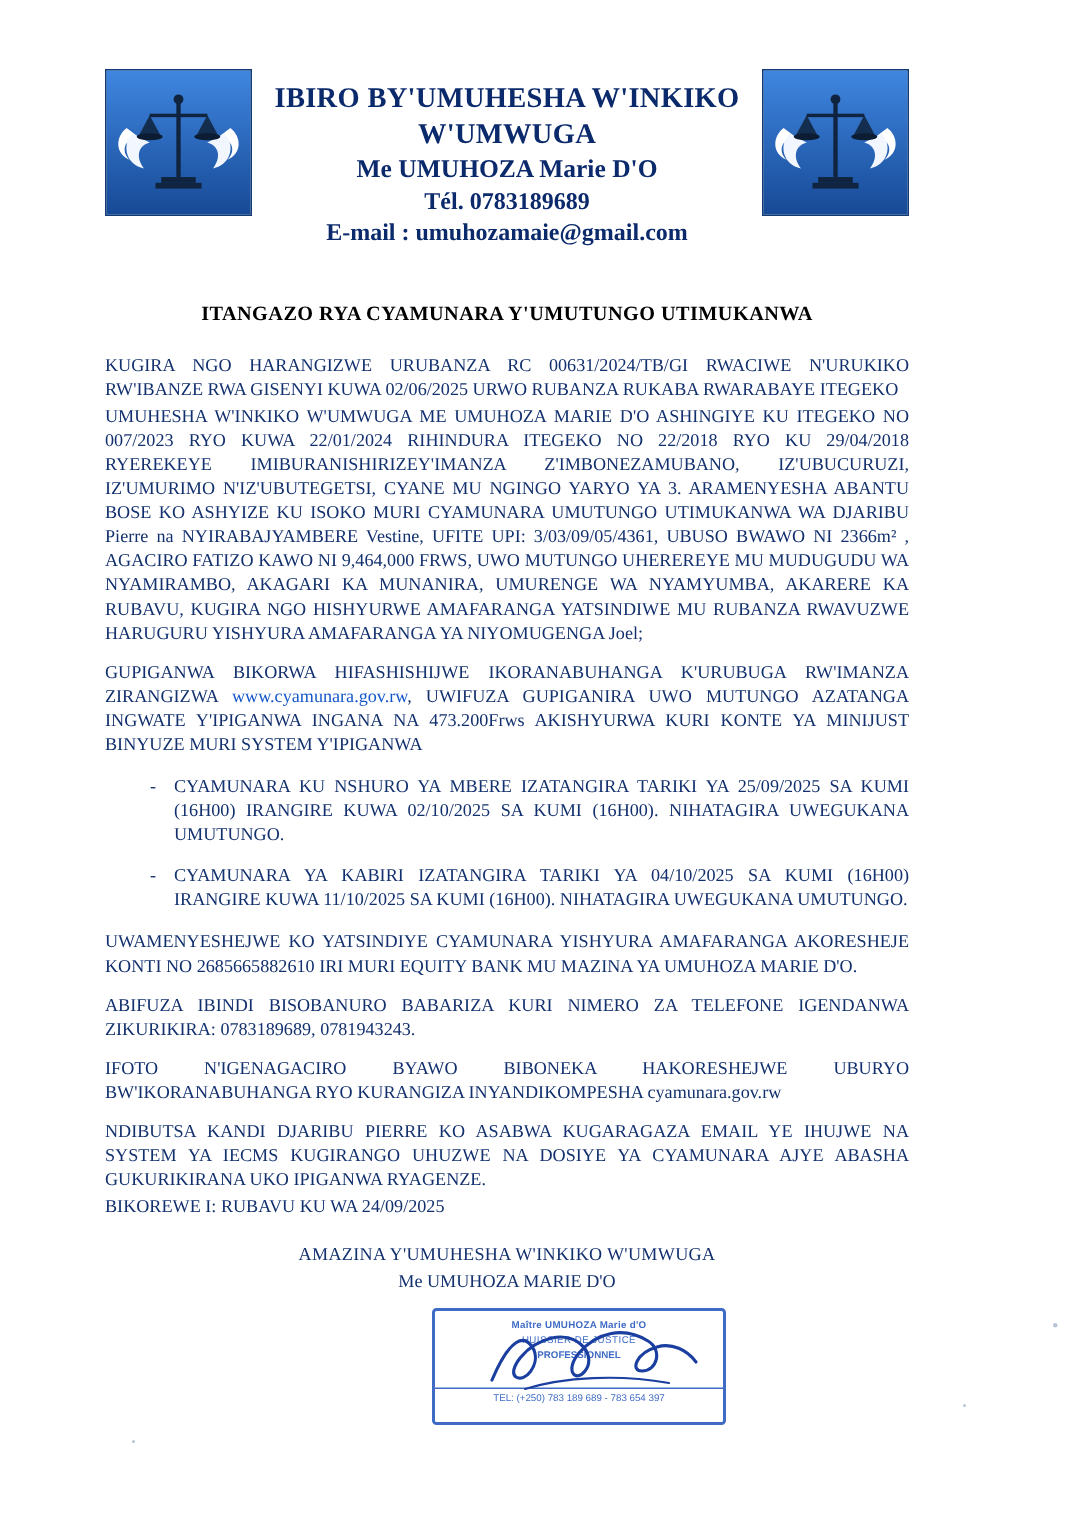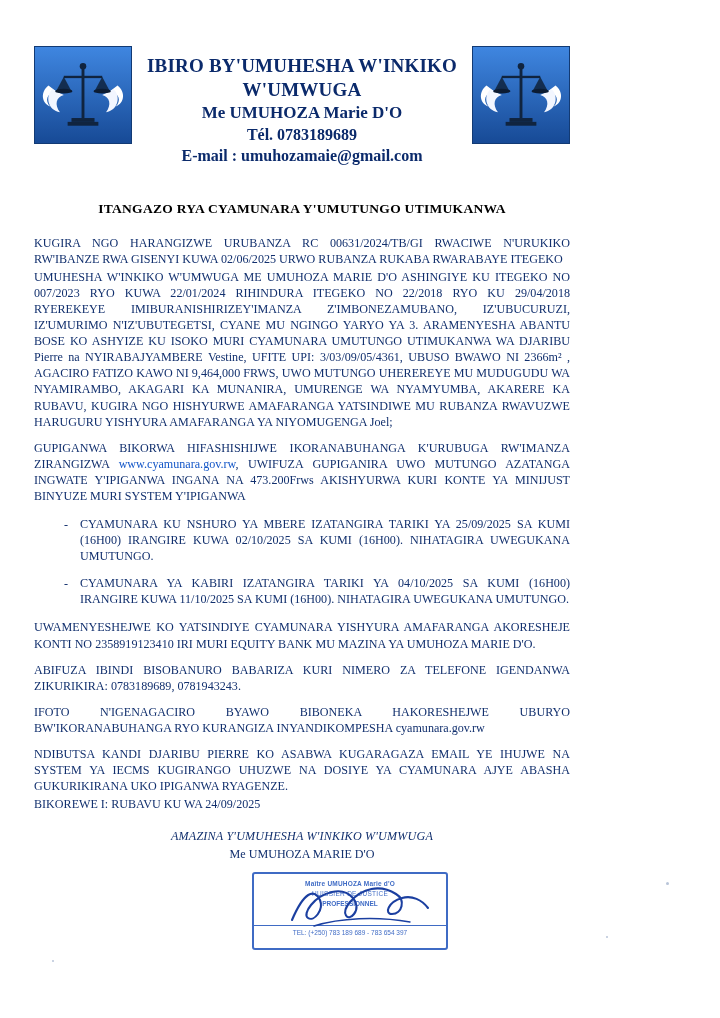--- a/index.html
+++ b/index.html
@@ -13,20 +13,21 @@
     font-family: "Liberation Serif", serif;
     color: #0b2a6b;
     overflow: hidden;
   }
   .page {
     position: relative;
     width: 604px;
     height: 1018px;
     box-sizing: border-box;
     padding: 22px 34px 0 34px;
+    margin-left: 36px;
   }
 
   
   .header {
     display: flex;
     align-items: flex-start;
     justify-content: space-between;
     gap: 6px;
     margin-top: 24px;
   }
@@ -125,21 +126,20 @@
     color: #12306e;
   }
 
   .sig-block {
     margin-top: 16px;
     text-align: center;
   }
   .sig-line1 {
     font-size: 12.1px;
     letter-spacing: 0.2px;
-    font-style: italic;
   }
   .sig-line2 {
     font-size: 12.1px;
     margin-top: 2px;
   }
 
   
   .stamp-wrap {
     position: relative;
     height: 110px;
@@ -257,21 +257,21 @@
 
     <p class="para">UMUHESHA W'INKIKO W'UMWUGA ME UMUHOZA MARIE D'O ASHINGIYE KU ITEGEKO NO 007/2023 RYO KUWA 22/01/2024 RIHINDURA ITEGEKO NO 22/2018 RYO KU 29/04/2018 RYEREKEYE IMIBURANISHIRIZEY'IMANZA Z'IMBONEZAMUBANO, IZ'UBUCURUZI, IZ'UMURIMO N'IZ'UBUTEGETSI, CYANE MU NGINGO YARYO YA 3. ARAMENYESHA ABANTU BOSE KO ASHYIZE KU ISOKO MURI CYAMUNARA UMUTUNGO UTIMUKANWA WA DJARIBU Pierre na NYIRABAJYAMBERE Vestine, UFITE UPI: 3/03/09/05/4361, UBUSO BWAWO NI 2366m² , AGACIRO FATIZO KAWO NI 9,464,000 FRWS, UWO MUTUNGO UHEREREYE MU MUDUGUDU WA NYAMIRAMBO, AKAGARI KA MUNANIRA, UMURENGE WA NYAMYUMBA, AKARERE KA RUBAVU, KUGIRA NGO HISHYURWE AMAFARANGA YATSINDIWE MU RUBANZA RWAVUZWE HARUGURU YISHYURA AMAFARANGA YA NIYOMUGENGA Joel;</p>
 
     <p class="para"><span>GUPIGANWA BIKORWA HIFASHISHIJWE IKORANABUHANGA K'URUBUGA RW'IMANZA ZIRANGIZWA </span><span class="link">www.cyamunara.gov.rw</span><span>, UWIFUZA GUPIGANIRA UWO MUTUNGO AZATANGA INGWATE Y'IPIGANWA INGANA NA 473.200Frws AKISHYURWA KURI KONTE YA MINIJUST BINYUZE MURI SYSTEM Y'IPIGANWA</span></p>
 
     <ul class="bullets">
       <li>CYAMUNARA KU NSHURO YA MBERE IZATANGIRA TARIKI YA 25/09/2025 SA KUMI (16H00) IRANGIRE KUWA 02/10/2025 SA KUMI (16H00). NIHATAGIRA UWEGUKANA UMUTUNGO.</li>
       <li>CYAMUNARA YA KABIRI IZATANGIRA TARIKI YA 04/10/2025 SA KUMI (16H00) IRANGIRE KUWA 11/10/2025 SA KUMI (16H00). NIHATAGIRA UWEGUKANA UMUTUNGO.</li>
     </ul>
 
-    <p class="para">UWAMENYESHEJWE KO YATSINDIYE CYAMUNARA YISHYURA AMAFARANGA AKORESHEJE KONTI NO 2358919123410 IRI MURI EQUITY BANK MU MAZINA YA UMUHOZA MARIE D'O.</p>
+    <p class="para">UWAMENYESHEJWE KO YATSINDIYE CYAMUNARA YISHYURA AMAFARANGA AKORESHEJE KONTI NO 2685665882610 IRI MURI EQUITY BANK MU MAZINA YA UMUHOZA MARIE D'O.</p>
 
     <p class="para">ABIFUZA IBINDI BISOBANURO BABARIZA KURI NIMERO ZA TELEFONE IGENDANWA ZIKURIKIRA: 0783189689, 0781943243.</p>
 
     <p class="para">IFOTO N'IGENAGACIRO BYAWO BIBONEKA HAKORESHEJWE UBURYO BW'IKORANABUHANGA RYO KURANGIZA INYANDIKOMPESHA cyamunara.gov.rw</p>
 
     <p class="para nospace">NDIBUTSA KANDI DJARIBU PIERRE KO ASABWA KUGARAGAZA EMAIL YE IHUJWE NA SYSTEM YA IECMS KUGIRANGO UHUZWE NA DOSIYE YA CYAMUNARA AJYE ABASHA GUKURIKIRANA UKO IPIGANWA RYAGENZE.</p>
 
     <p class="para">BIKOREWE I: RUBAVU KU WA 24/09/2025</p>
 
     <div class="sig-block">

